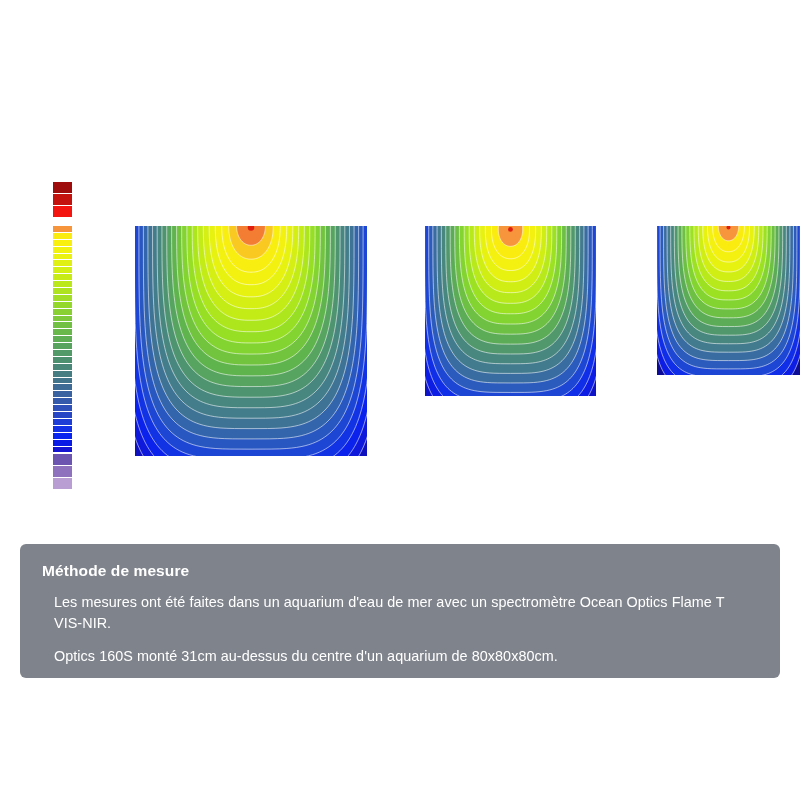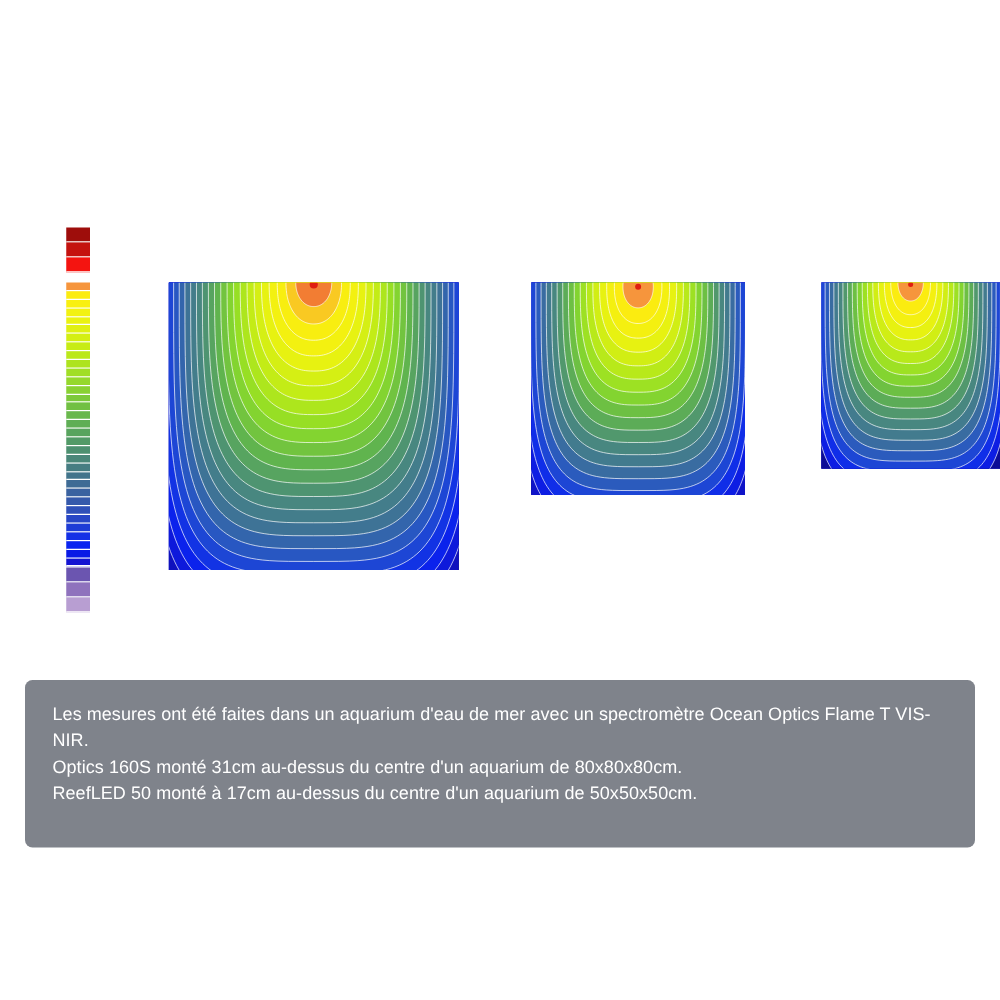--- a/index.html
+++ b/index.html
@@ -68,21 +68,21 @@
     color: #ffffff;
     font-size: 15.5px;
     font-weight: bold;
     margin: 0 0 12px 0;
     letter-spacing: 0.1px;
   }
   .method-line {
     color: #ffffff;
     font-size: 14.4px;
     line-height: 21px;
-    margin: 0;
+    margin: 12px;
     letter-spacing: 0.05px;
   }
 </style>
 </head>
 <body>
 
 <div id="colorbar">
   <div class="cb-group top">
       <div class="cb-band" style="background: rgb(158, 13, 11); height: 12px;"></div>
       <div class="cb-band" style="background: rgb(196, 18, 15); height: 12px;"></div>
@@ -216,16 +216,17 @@
         <path d="M97.28,0.00 L97.27,2.83 L97.23,5.03 L97.16,7.04 L97.07,8.92 L96.95,10.72 L96.81,12.45 L96.64,14.12 L96.45,15.74 L96.23,17.31 L95.98,18.83 L95.71,20.31 L95.42,21.74 L95.09,23.14 L94.75,24.49 L94.38,25.81 L93.98,27.08 L93.56,28.32 L93.12,29.52 L92.65,30.67 L92.16,31.79 L91.65,32.87 L91.11,33.91 L90.55,34.91 L89.97,35.86 L89.36,36.78 L88.73,37.65 L88.08,38.48 L87.41,39.27 L86.72,40.02 L86.00,40.72 L85.26,41.38 L84.50,42.00 L83.71,42.57 L82.91,43.10 L82.08,43.58 L81.22,44.02 L80.34,44.41 L79.43,44.75 L78.50,45.06 L77.52,45.31 L76.51,45.52 L75.45,45.68 L74.32,45.80 L73.09,45.87 L71.50,45.89 L69.91,45.87 L68.68,45.80 L67.55,45.68 L66.49,45.52 L65.48,45.31 L64.50,45.06 L63.57,44.75 L62.66,44.41 L61.78,44.02 L60.92,43.58 L60.09,43.10 L59.29,42.57 L58.50,42.00 L57.74,41.38 L57.00,40.72 L56.28,40.02 L55.59,39.27 L54.92,38.48 L54.27,37.65 L53.64,36.78 L53.03,35.86 L52.45,34.91 L51.89,33.91 L51.35,32.87 L50.84,31.79 L50.35,30.67 L49.88,29.52 L49.44,28.32 L49.02,27.08 L48.62,25.81 L48.25,24.49 L47.91,23.14 L47.58,21.74 L47.29,20.31 L47.02,18.83 L46.77,17.31 L46.55,15.74 L46.36,14.12 L46.19,12.45 L46.05,10.72 L45.93,8.92 L45.84,7.04 L45.77,5.03 L45.73,2.83 L45.72,0.00 L45.73,-2.83 L45.77,-5.03 L45.84,-7.04 L45.93,-8.92 L46.05,-10.72 L46.19,-12.45 L46.36,-14.12 L46.55,-15.74 L46.77,-17.31 L47.02,-18.83 L47.29,-20.31 L47.58,-21.74 L47.91,-23.14 L48.25,-24.49 L48.62,-25.81 L49.02,-27.08 L49.44,-28.32 L49.88,-29.52 L50.35,-30.67 L50.84,-31.79 L51.35,-32.87 L51.89,-33.91 L52.45,-34.91 L53.03,-35.86 L53.64,-36.78 L54.27,-37.65 L54.92,-38.48 L55.59,-39.27 L56.28,-40.02 L57.00,-40.72 L57.74,-41.38 L58.50,-42.00 L59.29,-42.57 L60.09,-43.10 L60.92,-43.58 L61.78,-44.02 L62.66,-44.41 L63.57,-44.75 L64.50,-45.06 L65.48,-45.31 L66.49,-45.52 L67.55,-45.68 L68.68,-45.80 L69.91,-45.87 L71.50,-45.89 L73.09,-45.87 L74.32,-45.80 L75.45,-45.68 L76.51,-45.52 L77.52,-45.31 L78.50,-45.06 L79.43,-44.75 L80.34,-44.41 L81.22,-44.02 L82.08,-43.58 L82.91,-43.10 L83.71,-42.57 L84.50,-42.00 L85.26,-41.38 L86.00,-40.72 L86.72,-40.02 L87.41,-39.27 L88.08,-38.48 L88.73,-37.65 L89.36,-36.78 L89.97,-35.86 L90.55,-34.91 L91.11,-33.91 L91.65,-32.87 L92.16,-31.79 L92.65,-30.67 L93.12,-29.52 L93.56,-28.32 L93.98,-27.08 L94.38,-25.81 L94.75,-24.49 L95.09,-23.14 L95.42,-21.74 L95.71,-20.31 L95.98,-18.83 L96.23,-17.31 L96.45,-15.74 L96.64,-14.12 L96.81,-12.45 L96.95,-10.72 L97.07,-8.92 L97.16,-7.04 L97.23,-5.03 L97.27,-2.83 L97.28,-0.00 Z" fill="rgb(231,242,17)" stroke="rgba(255,255,255,0.80)" stroke-width="0.7"></path>
         <path d="M92.53,0.00 L92.52,1.93 L92.49,3.53 L92.43,5.03 L92.35,6.45 L92.25,7.83 L92.13,9.16 L91.98,10.45 L91.82,11.71 L91.63,12.94 L91.42,14.13 L91.19,15.30 L90.94,16.44 L90.66,17.55 L90.37,18.63 L90.05,19.68 L89.71,20.71 L89.36,21.70 L88.98,22.67 L88.58,23.60 L88.17,24.50 L87.73,25.38 L87.28,26.22 L86.81,27.03 L86.31,27.81 L85.80,28.55 L85.28,29.27 L84.73,29.95 L84.17,30.59 L83.59,31.20 L82.99,31.78 L82.38,32.32 L81.74,32.82 L81.10,33.29 L80.43,33.73 L79.75,34.12 L79.05,34.48 L78.34,34.81 L77.60,35.09 L76.85,35.34 L76.07,35.55 L75.27,35.72 L74.43,35.85 L73.56,35.95 L72.63,36.01 L71.50,36.03 L70.37,36.01 L69.44,35.95 L68.57,35.85 L67.73,35.72 L66.93,35.55 L66.15,35.34 L65.40,35.09 L64.66,34.81 L63.95,34.48 L63.25,34.12 L62.57,33.73 L61.90,33.29 L61.26,32.82 L60.62,32.32 L60.01,31.78 L59.41,31.20 L58.83,30.59 L58.27,29.95 L57.72,29.27 L57.20,28.55 L56.69,27.81 L56.19,27.03 L55.72,26.22 L55.27,25.38 L54.83,24.50 L54.42,23.60 L54.02,22.67 L53.64,21.70 L53.29,20.71 L52.95,19.68 L52.63,18.63 L52.34,17.55 L52.06,16.44 L51.81,15.30 L51.58,14.13 L51.37,12.94 L51.18,11.71 L51.02,10.45 L50.87,9.16 L50.75,7.83 L50.65,6.45 L50.57,5.03 L50.51,3.53 L50.48,1.93 L50.47,0.00 L50.48,-1.93 L50.51,-3.53 L50.57,-5.03 L50.65,-6.45 L50.75,-7.83 L50.87,-9.16 L51.02,-10.45 L51.18,-11.71 L51.37,-12.94 L51.58,-14.13 L51.81,-15.30 L52.06,-16.44 L52.34,-17.55 L52.63,-18.63 L52.95,-19.68 L53.29,-20.71 L53.64,-21.70 L54.02,-22.67 L54.42,-23.60 L54.83,-24.50 L55.27,-25.38 L55.72,-26.22 L56.19,-27.03 L56.69,-27.81 L57.20,-28.55 L57.72,-29.27 L58.27,-29.95 L58.83,-30.59 L59.41,-31.20 L60.01,-31.78 L60.62,-32.32 L61.26,-32.82 L61.90,-33.29 L62.57,-33.73 L63.25,-34.12 L63.95,-34.48 L64.66,-34.81 L65.40,-35.09 L66.15,-35.34 L66.93,-35.55 L67.73,-35.72 L68.57,-35.85 L69.44,-35.95 L70.37,-36.01 L71.50,-36.03 L72.63,-36.01 L73.56,-35.95 L74.43,-35.85 L75.27,-35.72 L76.07,-35.55 L76.85,-35.34 L77.60,-35.09 L78.34,-34.81 L79.05,-34.48 L79.75,-34.12 L80.43,-33.73 L81.10,-33.29 L81.74,-32.82 L82.38,-32.32 L82.99,-31.78 L83.59,-31.20 L84.17,-30.59 L84.73,-29.95 L85.28,-29.27 L85.80,-28.55 L86.31,-27.81 L86.81,-27.03 L87.28,-26.22 L87.73,-25.38 L88.17,-24.50 L88.58,-23.60 L88.98,-22.67 L89.36,-21.70 L89.71,-20.71 L90.05,-19.68 L90.37,-18.63 L90.66,-17.55 L90.94,-16.44 L91.19,-15.30 L91.42,-14.13 L91.63,-12.94 L91.82,-11.71 L91.98,-10.45 L92.13,-9.16 L92.25,-7.83 L92.35,-6.45 L92.43,-5.03 L92.49,-3.53 L92.52,-1.93 L92.53,-0.00 Z" fill="rgb(244,240,16)" stroke="rgba(255,255,255,0.80)" stroke-width="0.7"></path>
         <path d="M87.41,0.00 L87.40,1.19 L87.37,2.25 L87.33,3.26 L87.27,4.23 L87.19,5.18 L87.09,6.11 L86.98,7.02 L86.84,7.91 L86.70,8.79 L86.53,9.64 L86.35,10.48 L86.15,11.30 L85.93,12.10 L85.70,12.88 L85.45,13.65 L85.18,14.40 L84.90,15.12 L84.60,15.83 L84.29,16.52 L83.96,17.18 L83.62,17.82 L83.27,18.45 L82.90,19.05 L82.51,19.62 L82.11,20.17 L81.70,20.70 L81.28,21.21 L80.84,21.69 L80.39,22.14 L79.93,22.57 L79.46,22.98 L78.98,23.35 L78.48,23.70 L77.97,24.03 L77.46,24.33 L76.93,24.59 L76.39,24.84 L75.84,25.05 L75.28,25.24 L74.70,25.39 L74.11,25.52 L73.51,25.62 L72.89,25.69 L72.24,25.74 L71.50,25.75 L70.76,25.74 L70.11,25.69 L69.49,25.62 L68.89,25.52 L68.30,25.39 L67.72,25.24 L67.16,25.05 L66.61,24.84 L66.07,24.59 L65.54,24.33 L65.03,24.03 L64.52,23.70 L64.02,23.35 L63.54,22.98 L63.07,22.57 L62.61,22.14 L62.16,21.69 L61.72,21.21 L61.30,20.70 L60.89,20.17 L60.49,19.62 L60.10,19.05 L59.73,18.45 L59.38,17.82 L59.04,17.18 L58.71,16.52 L58.40,15.83 L58.10,15.12 L57.82,14.40 L57.55,13.65 L57.30,12.88 L57.07,12.10 L56.85,11.30 L56.65,10.48 L56.47,9.64 L56.30,8.79 L56.16,7.91 L56.02,7.02 L55.91,6.11 L55.81,5.18 L55.73,4.23 L55.67,3.26 L55.63,2.25 L55.60,1.19 L55.59,0.00 L55.60,-1.19 L55.63,-2.25 L55.67,-3.26 L55.73,-4.23 L55.81,-5.18 L55.91,-6.11 L56.02,-7.02 L56.16,-7.91 L56.30,-8.79 L56.47,-9.64 L56.65,-10.48 L56.85,-11.30 L57.07,-12.10 L57.30,-12.88 L57.55,-13.65 L57.82,-14.40 L58.10,-15.12 L58.40,-15.83 L58.71,-16.52 L59.04,-17.18 L59.38,-17.82 L59.73,-18.45 L60.10,-19.05 L60.49,-19.62 L60.89,-20.17 L61.30,-20.70 L61.72,-21.21 L62.16,-21.69 L62.61,-22.14 L63.07,-22.57 L63.54,-22.98 L64.02,-23.35 L64.52,-23.70 L65.03,-24.03 L65.54,-24.33 L66.07,-24.59 L66.61,-24.84 L67.16,-25.05 L67.72,-25.24 L68.30,-25.39 L68.89,-25.52 L69.49,-25.62 L70.11,-25.69 L70.76,-25.74 L71.50,-25.75 L72.24,-25.74 L72.89,-25.69 L73.51,-25.62 L74.11,-25.52 L74.70,-25.39 L75.28,-25.24 L75.84,-25.05 L76.39,-24.84 L76.93,-24.59 L77.46,-24.33 L77.97,-24.03 L78.48,-23.70 L78.98,-23.35 L79.46,-22.98 L79.93,-22.57 L80.39,-22.14 L80.84,-21.69 L81.28,-21.21 L81.70,-20.70 L82.11,-20.17 L82.51,-19.62 L82.90,-19.05 L83.27,-18.45 L83.62,-17.82 L83.96,-17.18 L84.29,-16.52 L84.60,-15.83 L84.90,-15.12 L85.18,-14.40 L85.45,-13.65 L85.70,-12.88 L85.93,-12.10 L86.15,-11.30 L86.35,-10.48 L86.53,-9.64 L86.70,-8.79 L86.84,-7.91 L86.98,-7.02 L87.09,-6.11 L87.19,-5.18 L87.27,-4.23 L87.33,-3.26 L87.37,-2.25 L87.40,-1.19 L87.41,-0.00 Z" fill="rgb(251,236,16)" stroke="rgba(255,255,255,0.80)" stroke-width="0.7"></path>
         <path d="M81.66,0.00 L81.66,0.59 L81.64,1.15 L81.61,1.69 L81.57,2.23 L81.51,2.76 L81.45,3.28 L81.37,3.79 L81.28,4.30 L81.18,4.80 L81.07,5.29 L80.95,5.77 L80.82,6.24 L80.67,6.71 L80.52,7.16 L80.35,7.61 L80.17,8.05 L79.99,8.47 L79.79,8.89 L79.58,9.30 L79.37,9.69 L79.14,10.07 L78.91,10.44 L78.66,10.79 L78.41,11.14 L78.15,11.47 L77.88,11.78 L77.60,12.08 L77.32,12.37 L77.02,12.64 L76.72,12.90 L76.42,13.14 L76.10,13.37 L75.78,13.58 L75.46,13.77 L75.13,13.95 L74.79,14.11 L74.45,14.26 L74.10,14.39 L73.75,14.50 L73.39,14.59 L73.03,14.67 L72.66,14.73 L72.29,14.77 L71.91,14.80 L71.50,14.81 L71.09,14.80 L70.71,14.77 L70.34,14.73 L69.97,14.67 L69.61,14.59 L69.25,14.50 L68.90,14.39 L68.55,14.26 L68.21,14.11 L67.87,13.95 L67.54,13.77 L67.22,13.58 L66.90,13.37 L66.58,13.14 L66.28,12.90 L65.98,12.64 L65.68,12.37 L65.40,12.08 L65.12,11.78 L64.85,11.47 L64.59,11.14 L64.34,10.79 L64.09,10.44 L63.86,10.07 L63.63,9.69 L63.42,9.30 L63.21,8.89 L63.01,8.47 L62.83,8.05 L62.65,7.61 L62.48,7.16 L62.33,6.71 L62.18,6.24 L62.05,5.77 L61.93,5.29 L61.82,4.80 L61.72,4.30 L61.63,3.79 L61.55,3.28 L61.49,2.76 L61.43,2.23 L61.39,1.69 L61.36,1.15 L61.34,0.59 L61.34,0.00 L61.34,-0.59 L61.36,-1.15 L61.39,-1.69 L61.43,-2.23 L61.49,-2.76 L61.55,-3.28 L61.63,-3.79 L61.72,-4.30 L61.82,-4.80 L61.93,-5.29 L62.05,-5.77 L62.18,-6.24 L62.33,-6.71 L62.48,-7.16 L62.65,-7.61 L62.83,-8.05 L63.01,-8.47 L63.21,-8.89 L63.42,-9.30 L63.63,-9.69 L63.86,-10.07 L64.09,-10.44 L64.34,-10.79 L64.59,-11.14 L64.85,-11.47 L65.12,-11.78 L65.40,-12.08 L65.68,-12.37 L65.98,-12.64 L66.28,-12.90 L66.58,-13.14 L66.90,-13.37 L67.22,-13.58 L67.54,-13.77 L67.87,-13.95 L68.21,-14.11 L68.55,-14.26 L68.90,-14.39 L69.25,-14.50 L69.61,-14.59 L69.97,-14.67 L70.34,-14.73 L70.71,-14.77 L71.09,-14.80 L71.50,-14.81 L71.91,-14.80 L72.29,-14.77 L72.66,-14.73 L73.03,-14.67 L73.39,-14.59 L73.75,-14.50 L74.10,-14.39 L74.45,-14.26 L74.79,-14.11 L75.13,-13.95 L75.46,-13.77 L75.78,-13.58 L76.10,-13.37 L76.42,-13.14 L76.72,-12.90 L77.02,-12.64 L77.32,-12.37 L77.60,-12.08 L77.88,-11.78 L78.15,-11.47 L78.41,-11.14 L78.66,-10.79 L78.91,-10.44 L79.14,-10.07 L79.37,-9.69 L79.58,-9.30 L79.79,-8.89 L79.99,-8.47 L80.17,-8.05 L80.35,-7.61 L80.52,-7.16 L80.67,-6.71 L80.82,-6.24 L80.95,-5.77 L81.07,-5.29 L81.18,-4.80 L81.28,-4.30 L81.37,-3.79 L81.45,-3.28 L81.51,-2.76 L81.57,-2.23 L81.61,-1.69 L81.64,-1.15 L81.66,-0.59 L81.66,-0.00 Z" fill="rgb(246,149,60)" stroke="rgba(255,255,255,0.80)" stroke-width="0.7"></path>
         <circle cx="71.5" cy="1.5" r="2.0020000000000002" fill="rgb(224,30,16)"></circle>
       </svg>
   </div>
 </div>
 
 <div id="method-box">
+  <div id="method-title">Méthode de mesure</div>
   <p class="method-line">Les mesures ont été faites dans un aquarium d'eau de mer avec un spectromètre Ocean Optics Flame T VIS-NIR.</p>
   <p class="method-line">Optics 160S monté 31cm au-dessus du centre d'un aquarium de 80x80x80cm.</p>
   <p class="method-line">ReefLED 50 monté à 17cm au-dessus du centre d'un aquarium de 50x50x50cm.</p>
 </div>
 
 </body></html>

